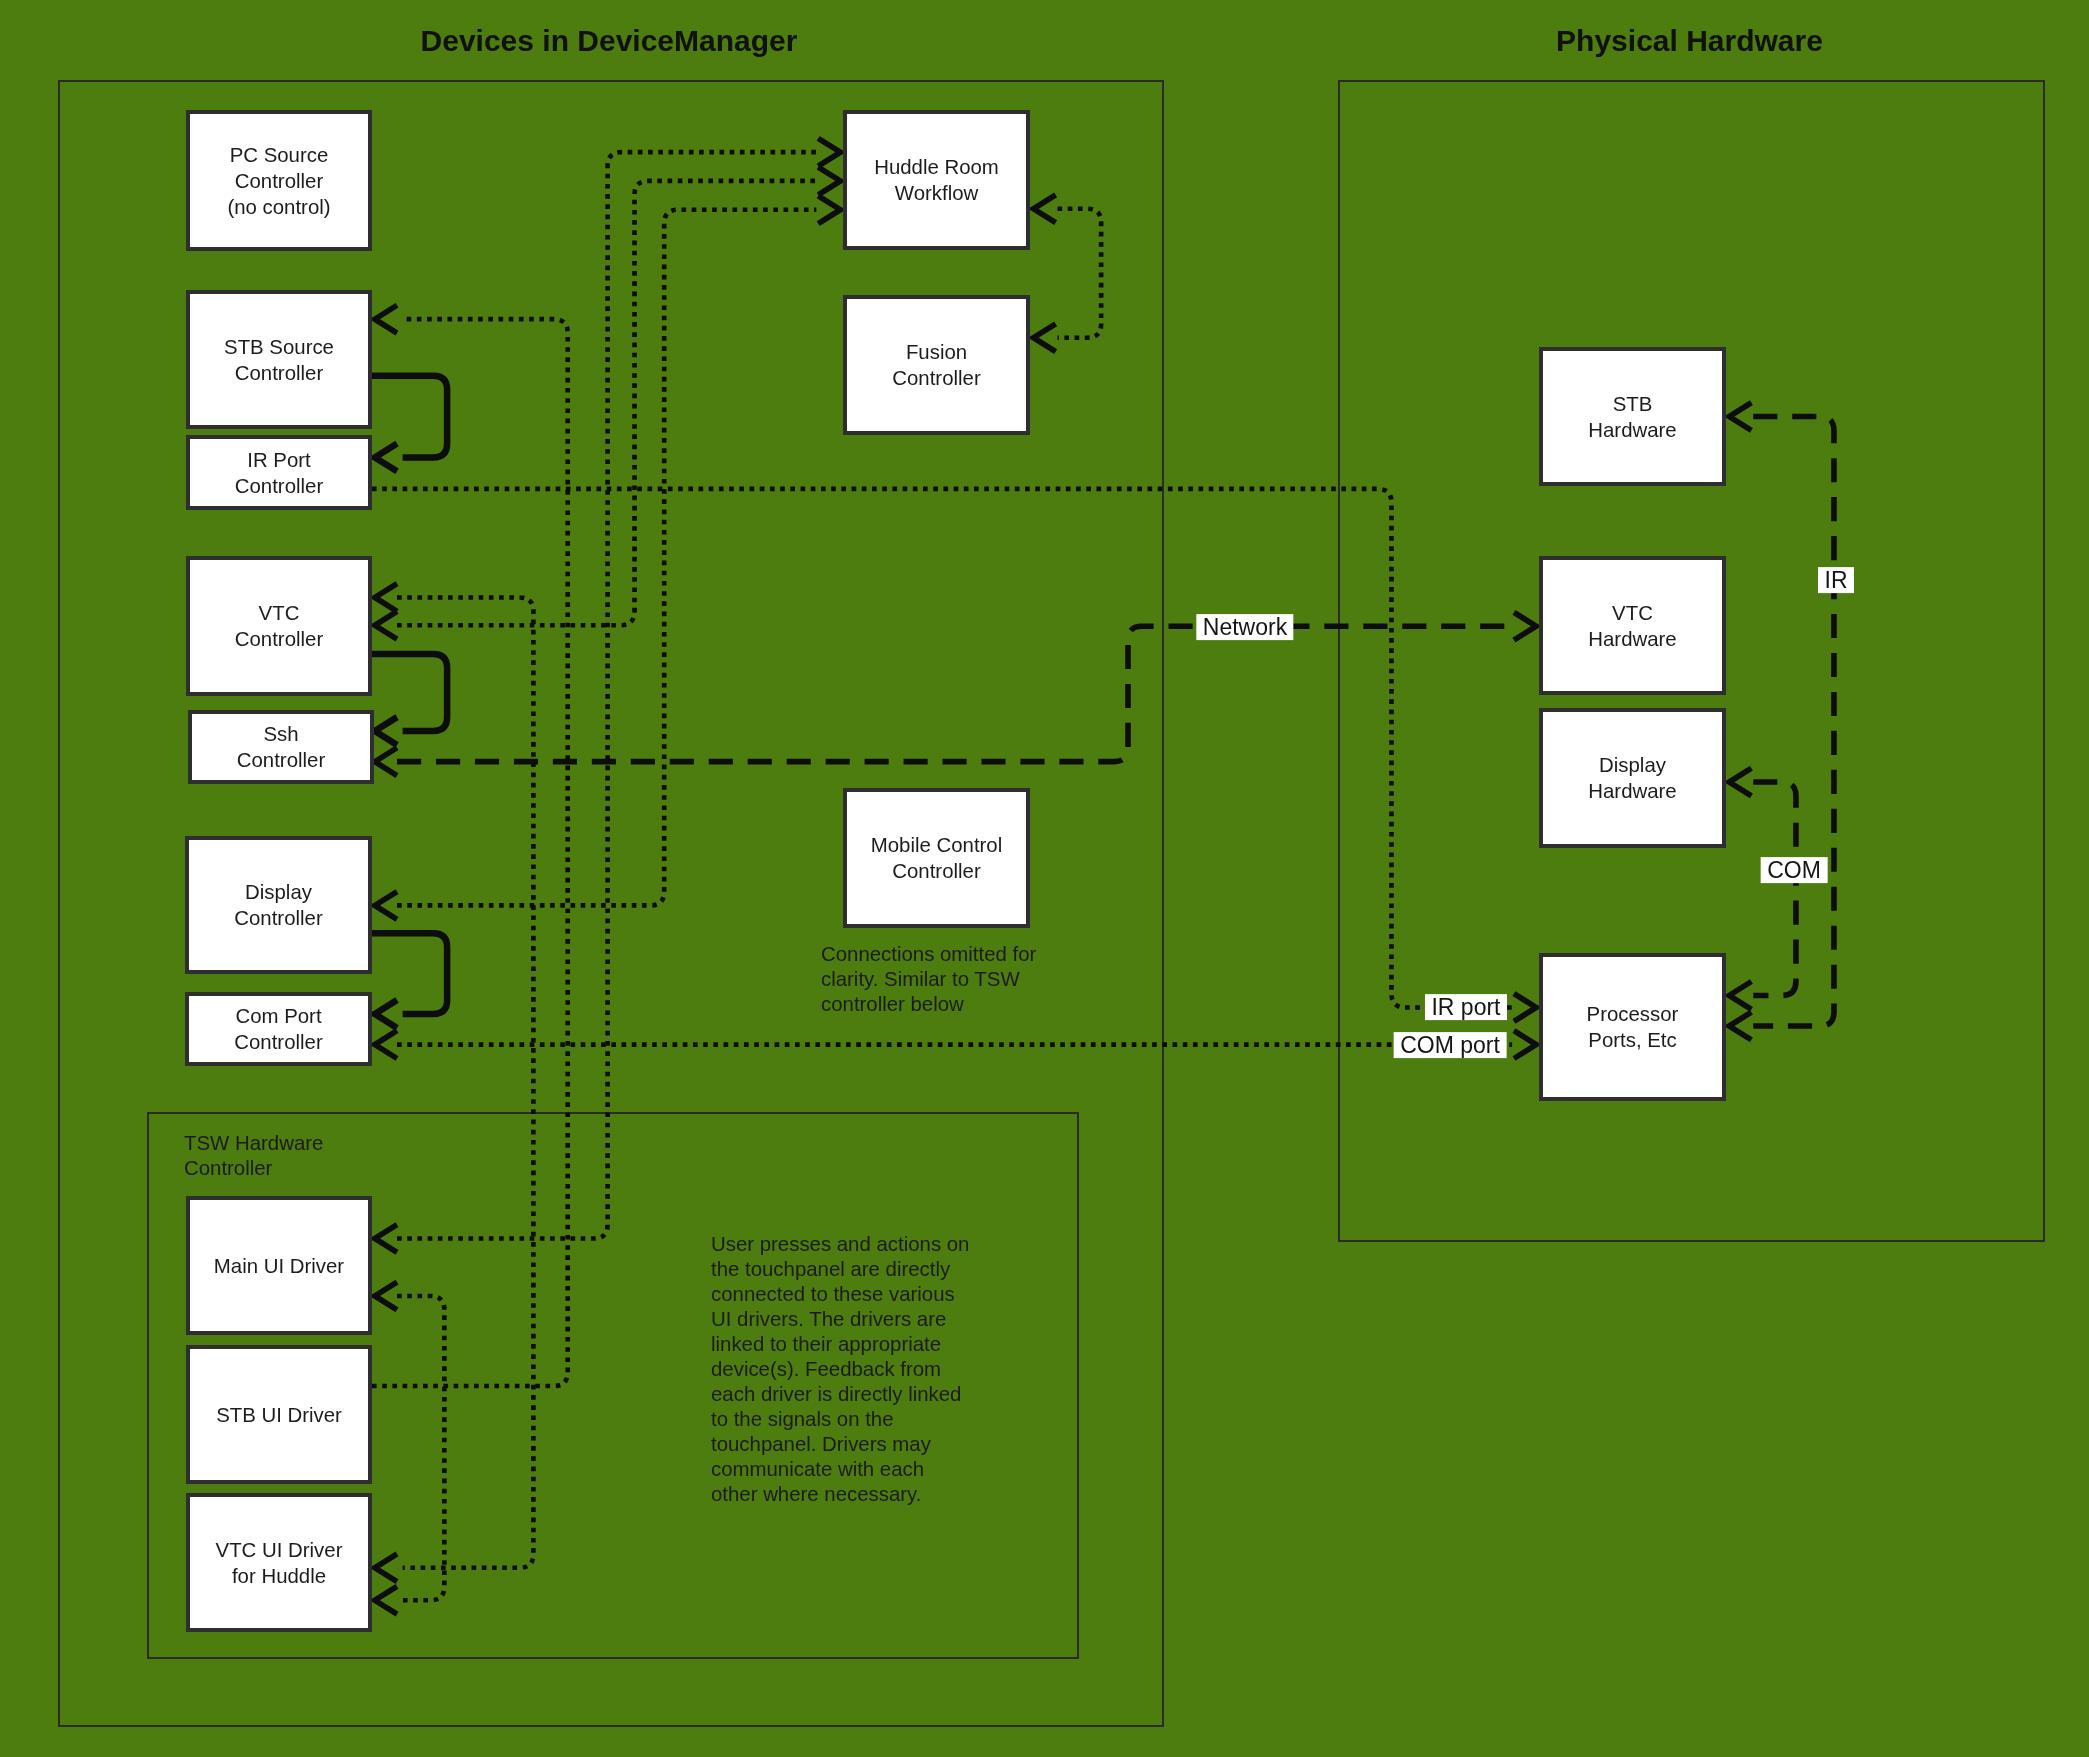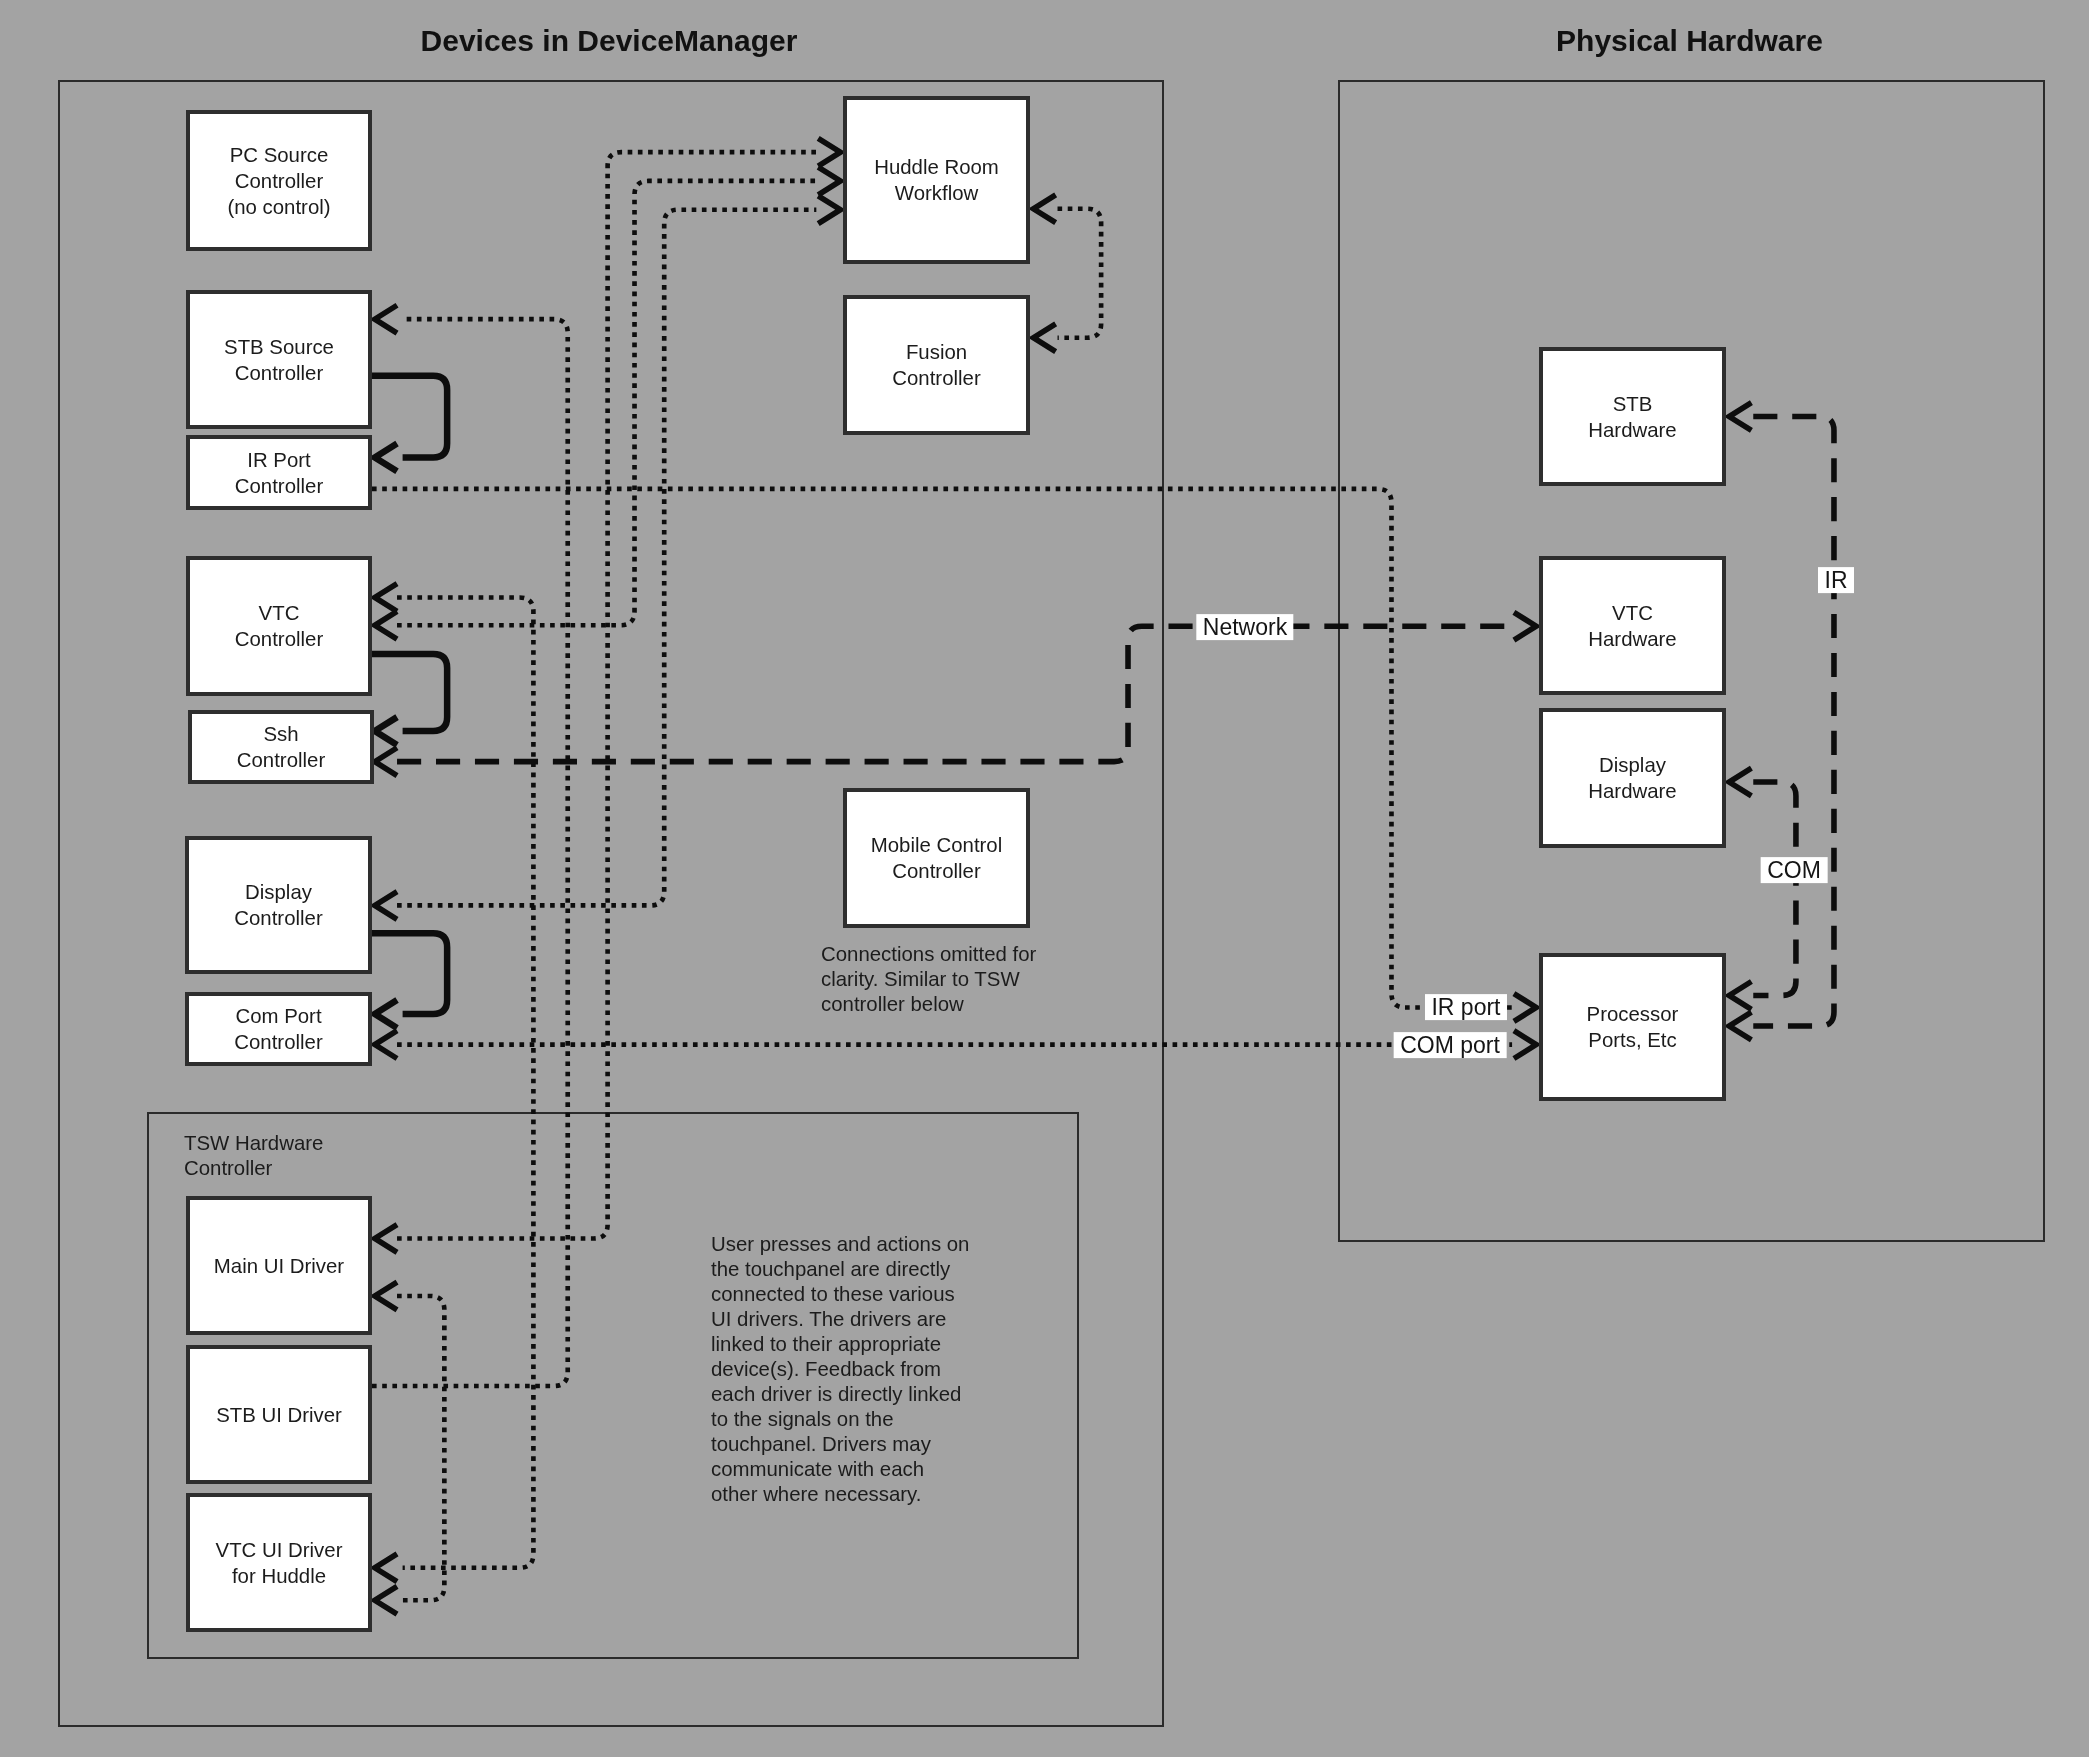--- a/index.html
+++ b/index.html
@@ -1,17 +1,17 @@
 <!DOCTYPE html>
 <html style="font-size:15px"><head>
 <meta charset="utf-8">
 <style>
   html,body{margin:0;padding:0;background:#fff;}
   .canvas{
-    position:relative;width:2090px;height:1758px;background:#a3a3a3;
+    position:relative;width:2090px;height:1758px;background:#4d7c0f;
     font-family:"Liberation Sans", sans-serif;color:#1c1c1c;overflow:hidden;
   }
   .title{
     position:absolute;top:24px;font-size:30px;font-weight:bold;
     text-align:center;color:#111;white-space:nowrap;
   }
   .container-box{position:absolute;border:2.8px solid #2b2b2b;background:transparent;}
   .wires{position:absolute;left:0;top:0;width:2090px;height:1758px;}
   .wires path{fill:none;stroke:#0d0d0d;}
   .dot{stroke-width:5;stroke-dasharray:5 6;}
@@ -114,21 +114,21 @@
 Controller</span></div>
   <div class="node" style="left:186px;top:556px;width:186px;height:140px;"><span>VTC
 Controller</span></div>
   <div class="node" style="left:188px;top:710px;width:186px;height:74px;"><span>Ssh
 Controller</span></div>
   <div class="node" style="left:185px;top:836px;width:187px;height:138px;"><span>Display
 Controller</span></div>
   <div class="node" style="left:185px;top:992px;width:187px;height:74px;"><span>Com Port
 Controller</span></div>
 
-  <div class="node" style="left:843px;top:96px;width:187px;height:168px;"><span>Huddle Room
+  <div class="node" style="left:843px;top:110px;width:187px;height:140px;"><span>Huddle Room
 Workflow</span></div>
   <div class="node" style="left:843px;top:295px;width:187px;height:140px;"><span>Fusion
 Controller</span></div>
   <div class="node" style="left:843px;top:788px;width:187px;height:140px;"><span>Mobile Control
 Controller</span></div>
 
   <div class="corner-label" style="left:184px;top:1131px;">TSW Hardware
 Controller</div>
   <div class="node" style="left:186px;top:1196px;width:186px;height:139px;"><span>Main UI Driver</span></div>
   <div class="node" style="left:186px;top:1345px;width:186px;height:139px;"><span>STB UI Driver</span></div>

